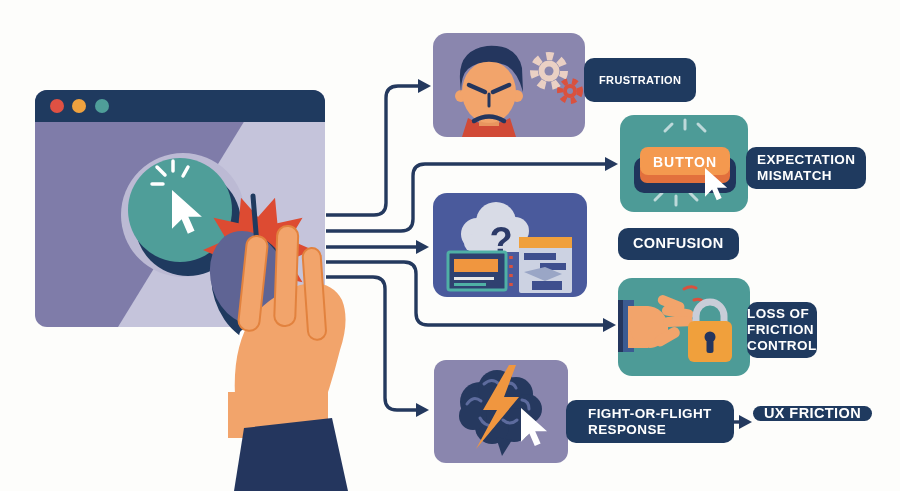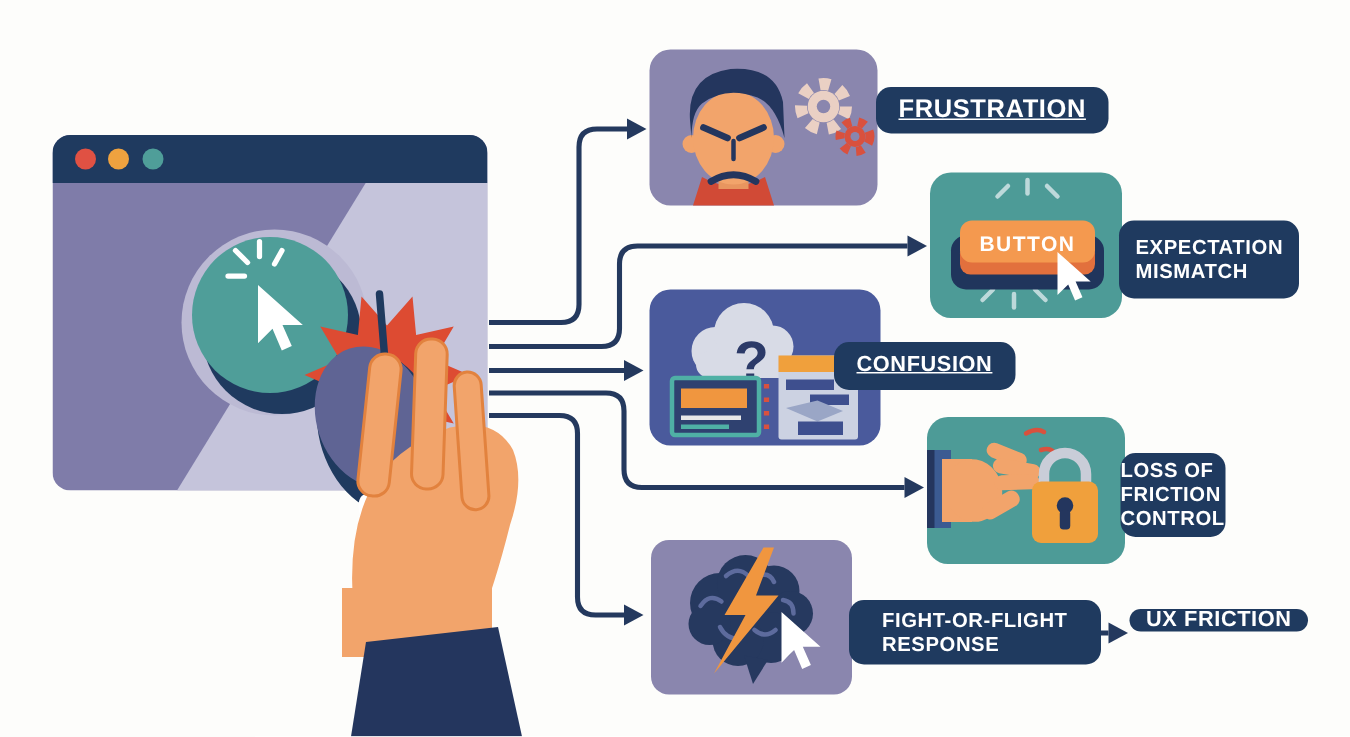--- a/index.html
+++ b/index.html
@@ -210,30 +210,30 @@
         <path d="M522,400 q7,1 7,9"></path>
         <path d="M480,418 q4,8 13,8"></path>
         <path d="M503,420 q7,6 14,0"></path>
       </g>
       <polygon points="509,365 483,410 497,410 476,449 519,397 504,397 516,365" fill="#f0963f"></polygon>
       <path d="M0,0 L0,16.9 L4.2,12.7 L6.9,19 L9.8,17.7 L7.1,11.6 L13,11.6 Z" transform="translate(521,408) scale(2)" fill="#ffffff"></path>
     </g>
   </g>
 </svg>
 
-<div class="pill center" style="left:584px;top:58px;height:31px;padding:0 15px;font-size:17px;text-decoration:underline;">
+<div class="pill center" style="left:584px;top:58px;height:44px;padding:0 15px;font-size:11px;">
   <span>FRUSTRATION</span>
 </div>
 
-<div class="pill left" style="left:746px;top:147px;height:52px;padding:4px 11px;font-size:13.5px;">
+<div class="pill left" style="left:746px;top:147px;height:42px;padding:4px 11px;font-size:13.5px;">
   <span>EXPECTATION</span>
   <span>MISMATCH</span>
 </div>
 
-<div class="pill center" style="left:556px;top:228px;height:32px;padding:0 15px;font-size:14.5px;text-decoration:underline;">
+<div class="pill center" style="left:618px;top:228px;height:32px;padding:0 15px;font-size:14.5px;">
   <span>CONFUSION</span>
 </div>
 
 <div class="pill left" style="left:747px;top:302px;height:56px;padding:4px 0;font-size:13.5px;">
   <span>LOSS OF</span>
   <span>FRICTION</span>
   <span>CONTROL</span>
 </div>
 
 <div class="pill left" style="left:566px;top:400px;height:43px;padding:4px 22px;font-size:13.5px;">

